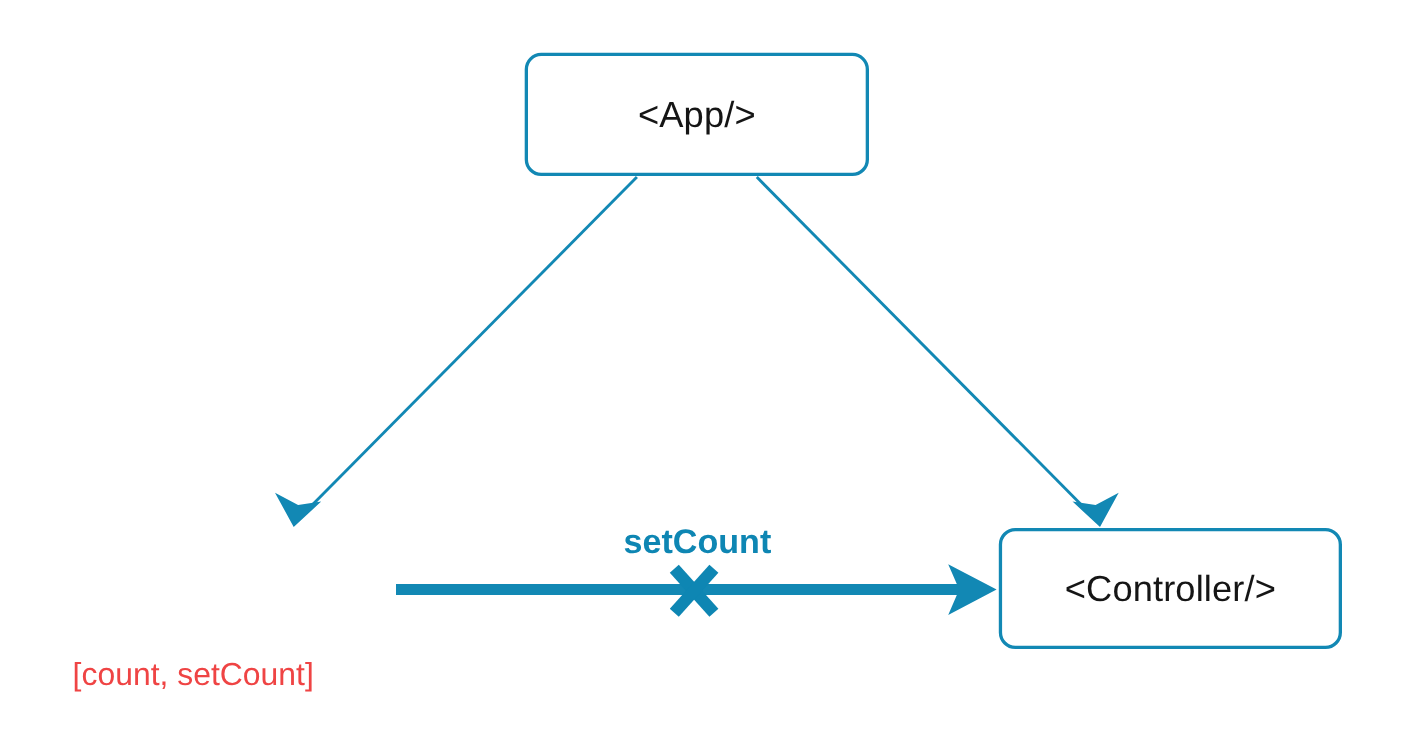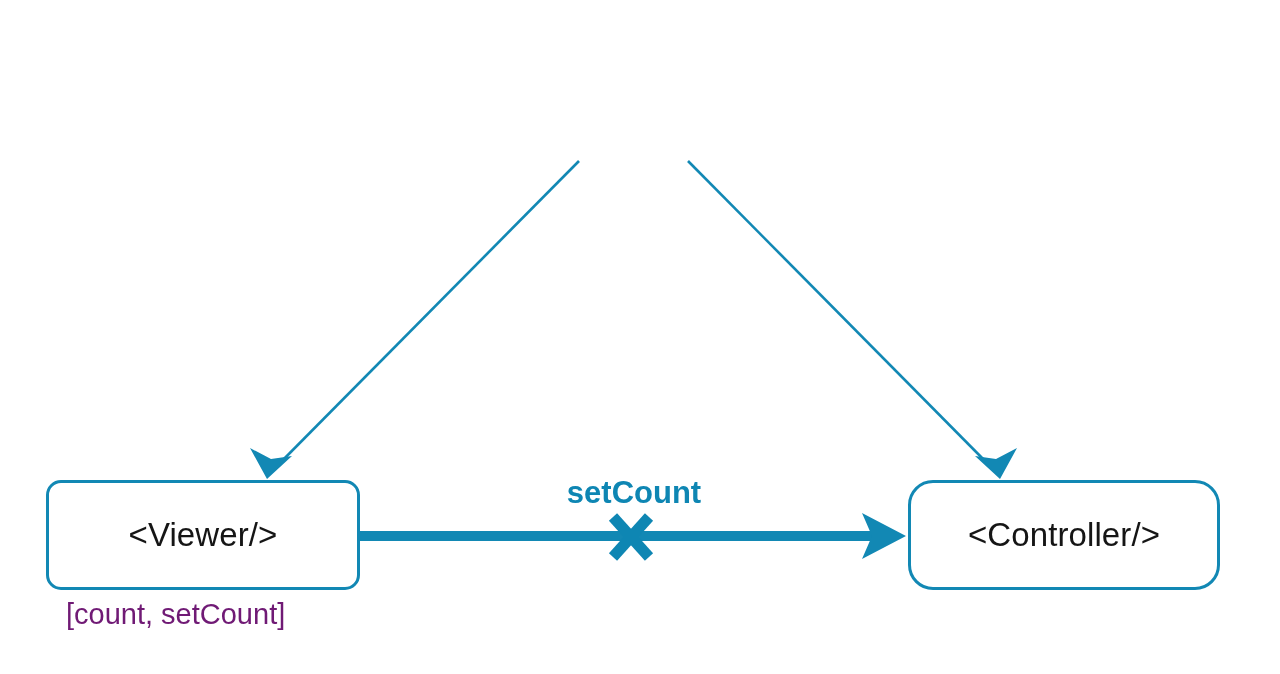--- a/index.html
+++ b/index.html
@@ -49,28 +49,27 @@
     left: 46px;
     top: 480px;
     width: 314px;
     height: 110px;
   }
   #node-controller {
     left: 908px;
     top: 480px;
     width: 312px;
     height: 110px;
-    border-radius: 25px;
   }
   #viewer-state-label {
     position: absolute;
     left: 66px;
     top: 598px;
     font-size: 29px;
-    color: #701a75;
+    color: #ef4444;
     white-space: nowrap;
     letter-spacing: 0px;
   }
   #setcount-label {
     position: absolute;
     left: 534px;
     top: 464px;
     width: 200px;
     text-align: center;
     font-size: 31px;
@@ -101,22 +100,22 @@
       <line x1="360" y1="536" x2="873" y2="536" stroke="#1288B4" stroke-width="10" stroke-linecap="butt"></line>
       <path d="M 906 536 L 862 513 L 872 536 L 862 559 Z" fill="#1288B4"></path>
     </g>
 
     <g>
       <line x1="613" y1="517" x2="649" y2="557" stroke="#0E86B3" stroke-width="11" stroke-linecap="butt"></line>
       <line x1="649" y1="517" x2="613" y2="557" stroke="#0E86B3" stroke-width="11" stroke-linecap="butt"></line>
     </g>
   </svg>
 
+  <div class="node" id="node-app">&lt;App/&gt;</div>
 
-  <div class="node" id="node-viewer">&lt;Viewer/&gt;</div>
 
   <div class="node" id="node-controller">&lt;Controller/&gt;</div>
 
   <div id="viewer-state-label">[count, setCount]</div>
 
   <div id="setcount-label">setCount</div>
 
 </div>
 
 </body></html>

